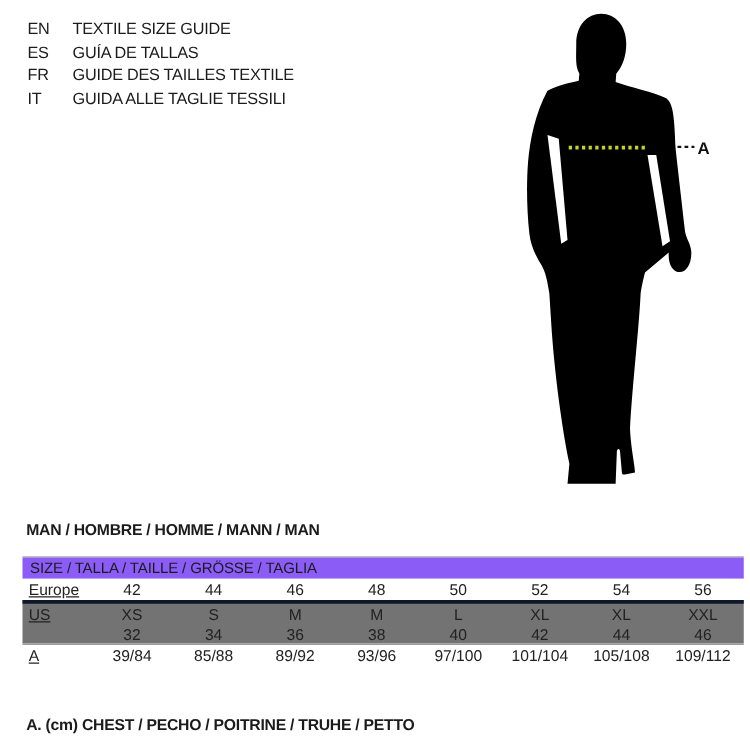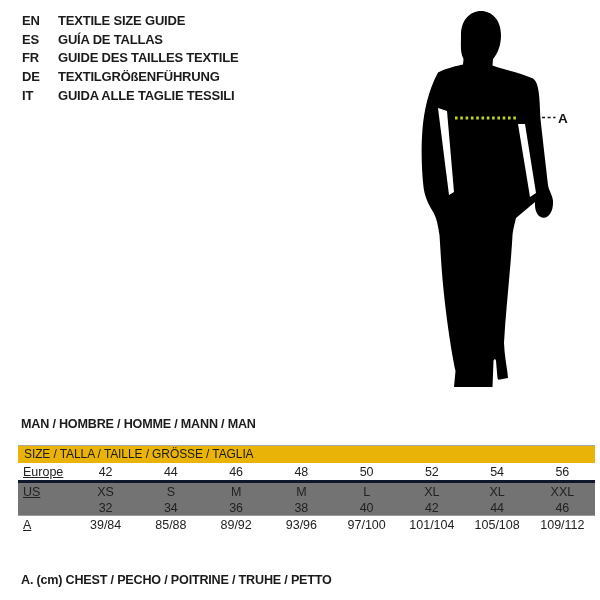--- a/index.html
+++ b/index.html
@@ -3,39 +3,39 @@
 <meta charset="utf-8">
 <style>
   html,body{margin:0;padding:0;}
   body{
     width:600px;height:600px;position:relative;overflow:hidden;
     background:#ffffff;color:#1b1b1b;
     font-family:"Liberation Sans", sans-serif;
   }
   
   .lang-block{position:absolute;left:22px;top:11px;}
-  .lang-row{display:flex;height:18.8px;align-items:center;
-    font-weight:bold;font-size:13px;letter-spacing:-0.2px;white-space:nowrap;}
+  .lang-row{display:flex;height:18.8px;align-items:flex-end;
+    font-weight:normal;font-size:13px;letter-spacing:-0.2px;white-space:nowrap;}
   .lang-code{width:36px;flex:0 0 36px;}
   
   .category-block{position:absolute;left:21px;top:108px;
     font-weight:bold;font-size:13.2px;line-height:19.5px;
     letter-spacing:-0.25px;white-space:nowrap;}
   
   .figure-wrap{position:absolute;left:397px;top:7px;width:177px;height:385px;}
   .figure-wrap svg{display:block;}
   
   .man-heading{position:absolute;left:21px;top:417px;
     font-weight:bold;font-size:12.6px;letter-spacing:-0.2px;white-space:nowrap;}
   .footnote{position:absolute;left:21px;top:573px;
     font-weight:bold;font-size:12.6px;letter-spacing:-0.2px;white-space:nowrap;}
   
   .size-table{position:absolute;left:18px;top:445px;width:577px;
     border-top:1px solid #a8a8a8;font-size:12.5px;color:#222;}
-  .t-header{background:#eab308;padding:1px 0 2px 6px;
+  .t-header{background:#8b5cf6;padding:1px 0 2px 6px;
     font-size:12px;letter-spacing:-0.1px;color:#1b1b1b;}
   .t-row{display:flex;align-items:center;}
   .t-row .lbl{width:50px;flex:0 0 50px;padding-left:5px;text-align:left;text-decoration:underline;}
   .t-row .cell{flex:1;text-align:center;}
   .row-europe{height:17px;background:#ffffff;}
   .grey-band{background:#737373;border-top:3px solid #0f172a;}
   .row-us{height:17px;}
   .row-num{height:15px;}
   .row-a{height:18px;background:#ffffff;border-top:1px solid #9b9b9b;}
 </style>
@@ -47,24 +47,20 @@
     <span class="lang-code">EN</span>
     <span class="lang-label">TEXTILE SIZE GUIDE</span>
   </div>
   <div class="lang-row">
     <span class="lang-code">ES</span>
     <span class="lang-label">GUÍA DE TALLAS</span>
   </div>
   <div class="lang-row">
     <span class="lang-code">FR</span>
     <span class="lang-label">GUIDE DES TAILLES TEXTILE</span>
-  </div>
-  <div class="lang-row">
-    <span class="lang-code">DE</span>
-    <span class="lang-label">TEXTILGRÖßENFÜHRUNG</span>
   </div>
   <div class="lang-row">
     <span class="lang-code">IT</span>
     <span class="lang-label">GUIDA ALLE TAGLIE TESSILI</span>
   </div>
 </div>
 
 <div class="category-block">
 </div>
 

